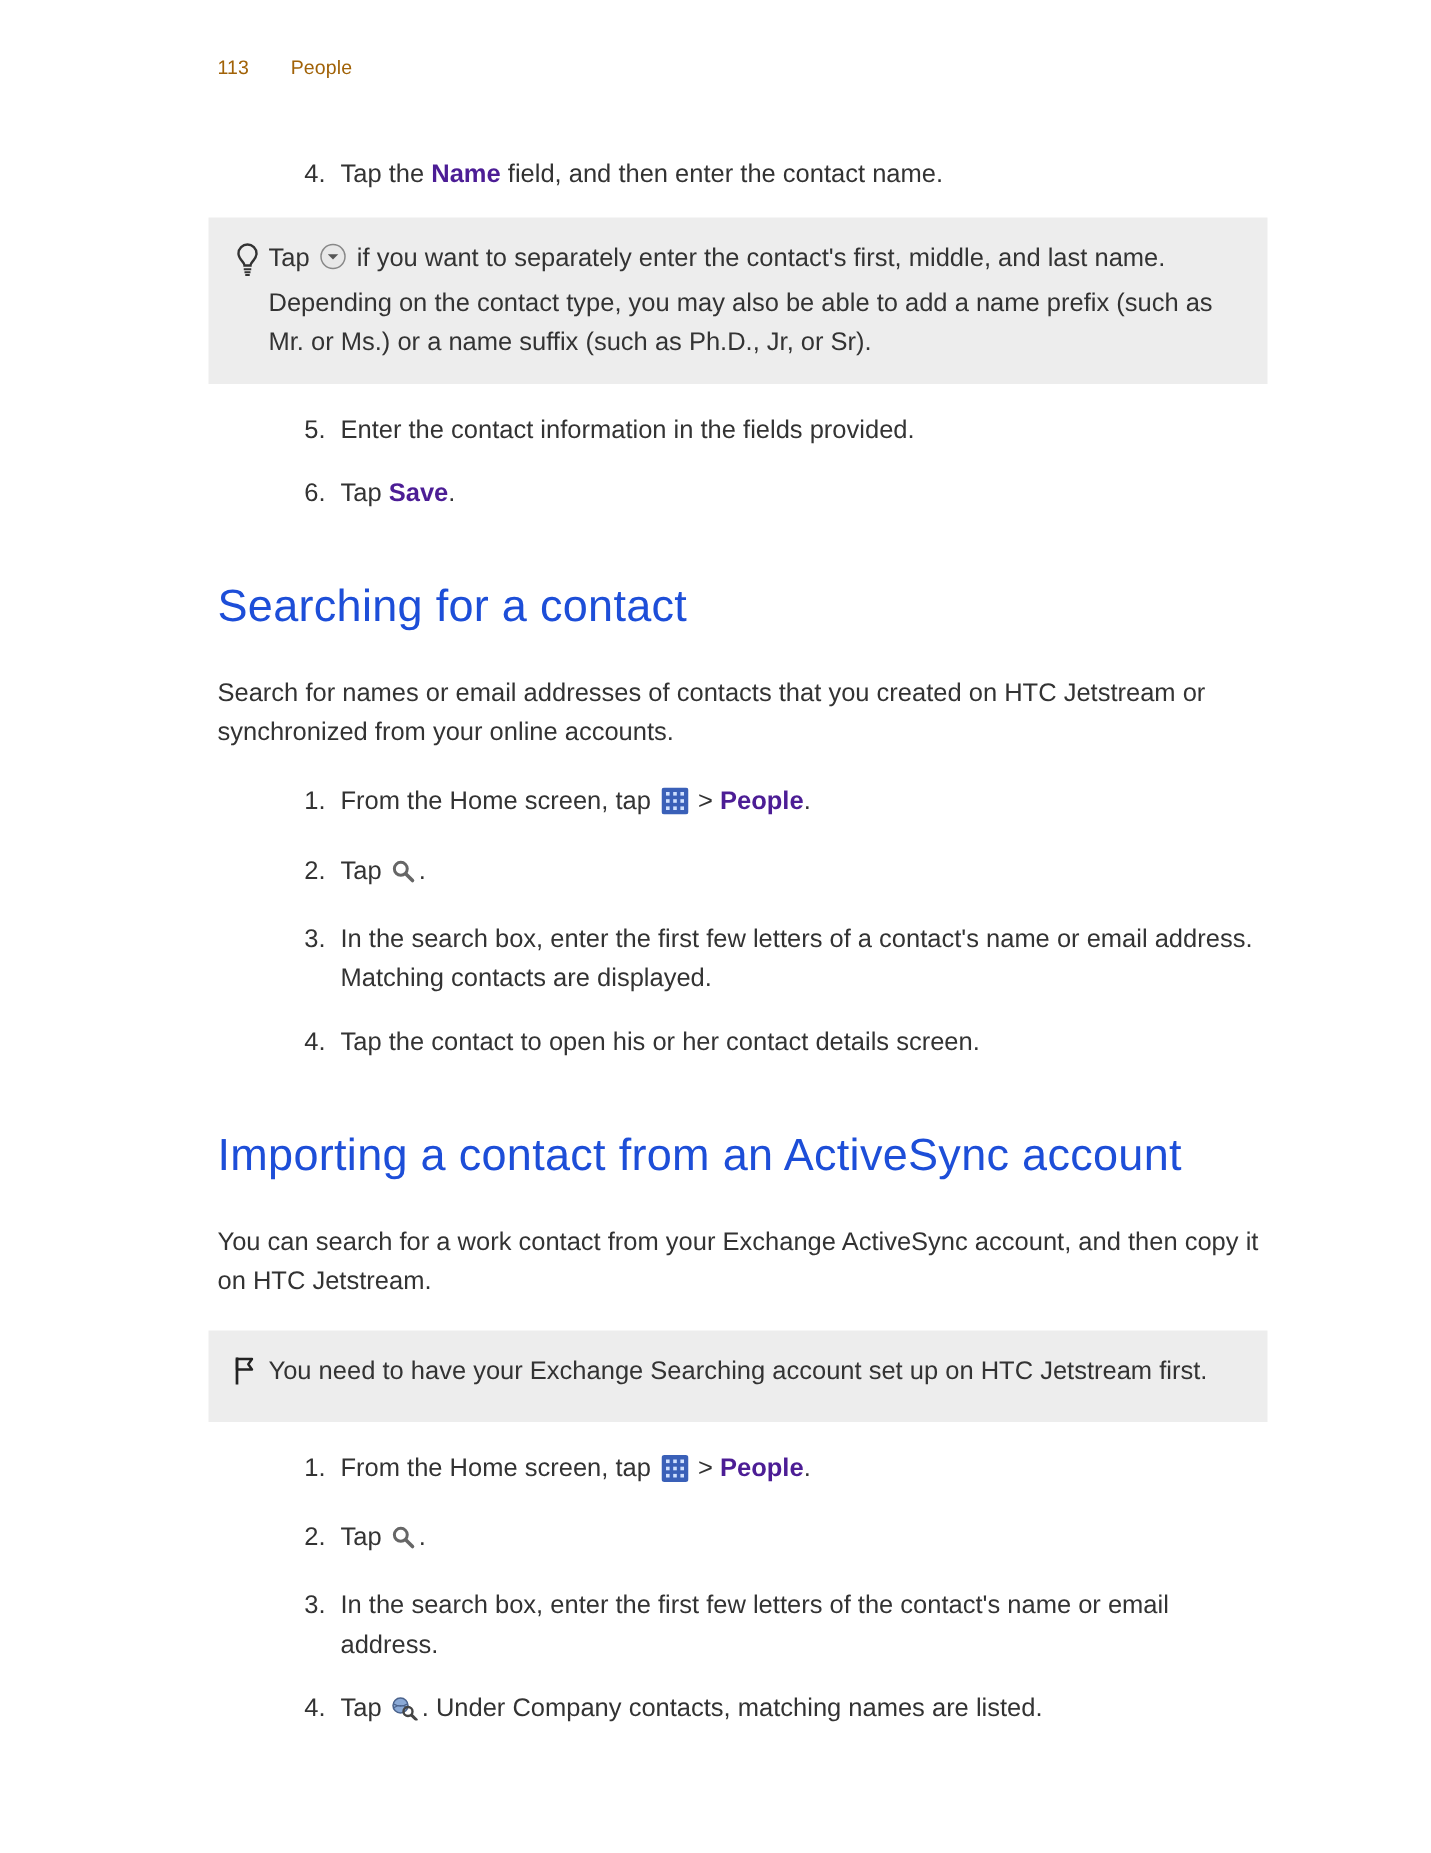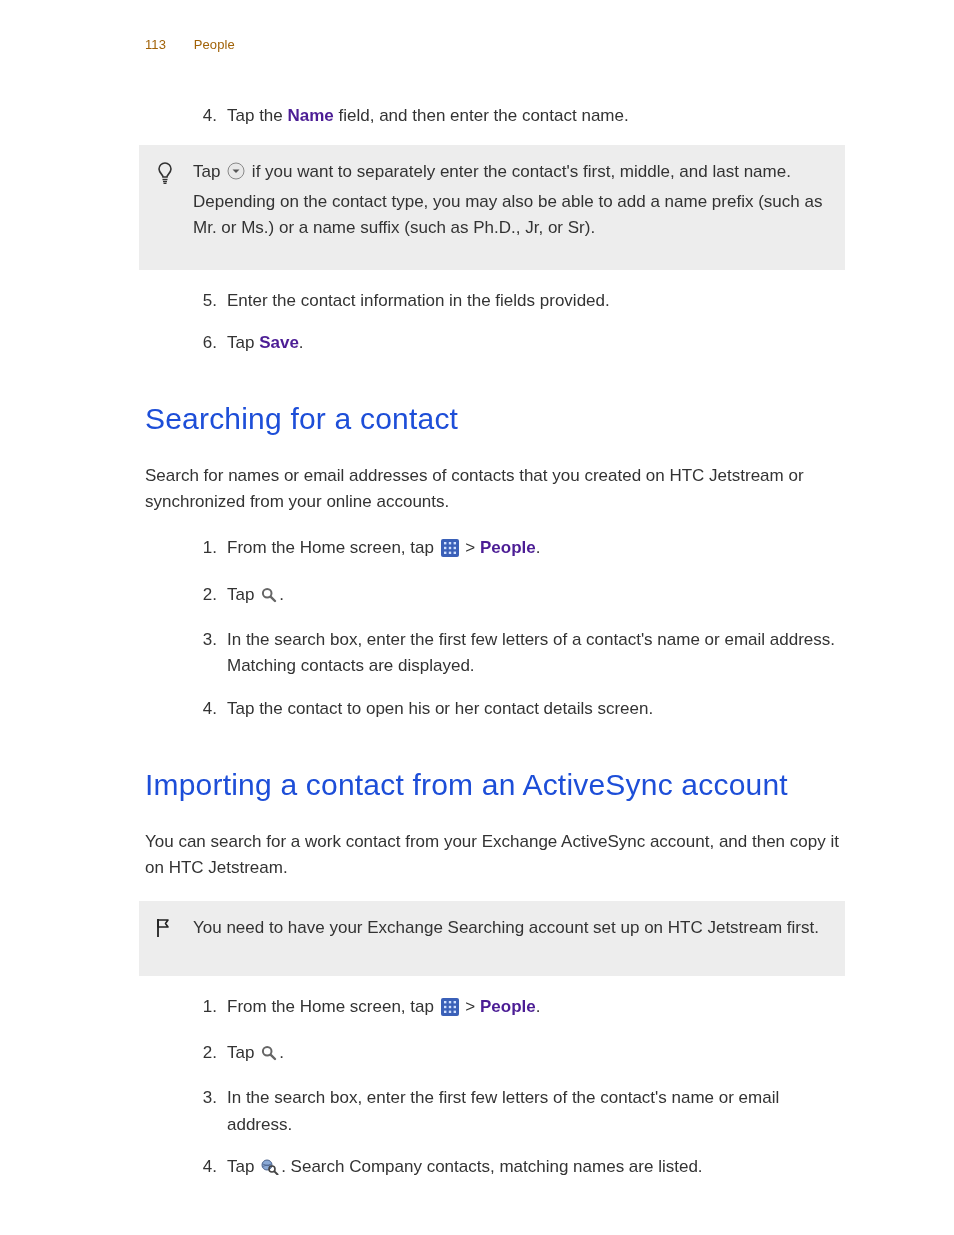--- a/index.html
+++ b/index.html
@@ -31,23 +31,22 @@
     flex-shrink: 0;
     text-align: right;
     padding-right: 10px;
   }
   .ol-body { flex: 1; }
   .ol-body .subpara { margin-top: 14px; }
   .bold { font-weight: 600; color: #4c1d95; }
   .callout {
     background: #ededed;
     margin: 8px -6px 18px -6px;
-    padding: 14px 16px 28px 16px;
+    padding: 14px 16px 14px 16px;
     display: flex;
-    gap: 14px;
   }
   .callout .ico-col {
     width: 24px;
     flex-shrink: 0;
     padding-top: 2px;
   }
   .callout .txt-col { flex: 1; }
   h2.section {
     color: #1d4ed8;
     font-size: 30px;
@@ -224,17 +223,17 @@
   <div class="ol-item inner">
     <div class="ol-num">4.</div>
     <div class="ol-body">
       <span>Tap </span><span class="inline-icon">
         <svg width="18" height="16" viewBox="0 0 18 16">
           <circle cx="6" cy="6" r="5" fill="#8aa9d6" stroke="#4a628c" stroke-width="1"></circle>
           <path d="M1.5 5 Q6 8 10.5 5 M1.5 7.5 Q6 4.5 10.5 7.5" stroke="#4a628c" stroke-width="0.8" fill="none"></path>
           <circle cx="11" cy="10" r="3" fill="none" stroke="#444" stroke-width="1.6"></circle>
           <line x1="13.4" y1="12.4" x2="16.5" y2="15.5" stroke="#444" stroke-width="2" stroke-linecap="round"></line>
         </svg>
-      </span><span>. Search Company contacts, matching names are listed.</span>
+      </span><span>. Under Company contacts, matching names are listed.</span>
     </div>
   </div>
 
 </div>
 
 </body></html>

